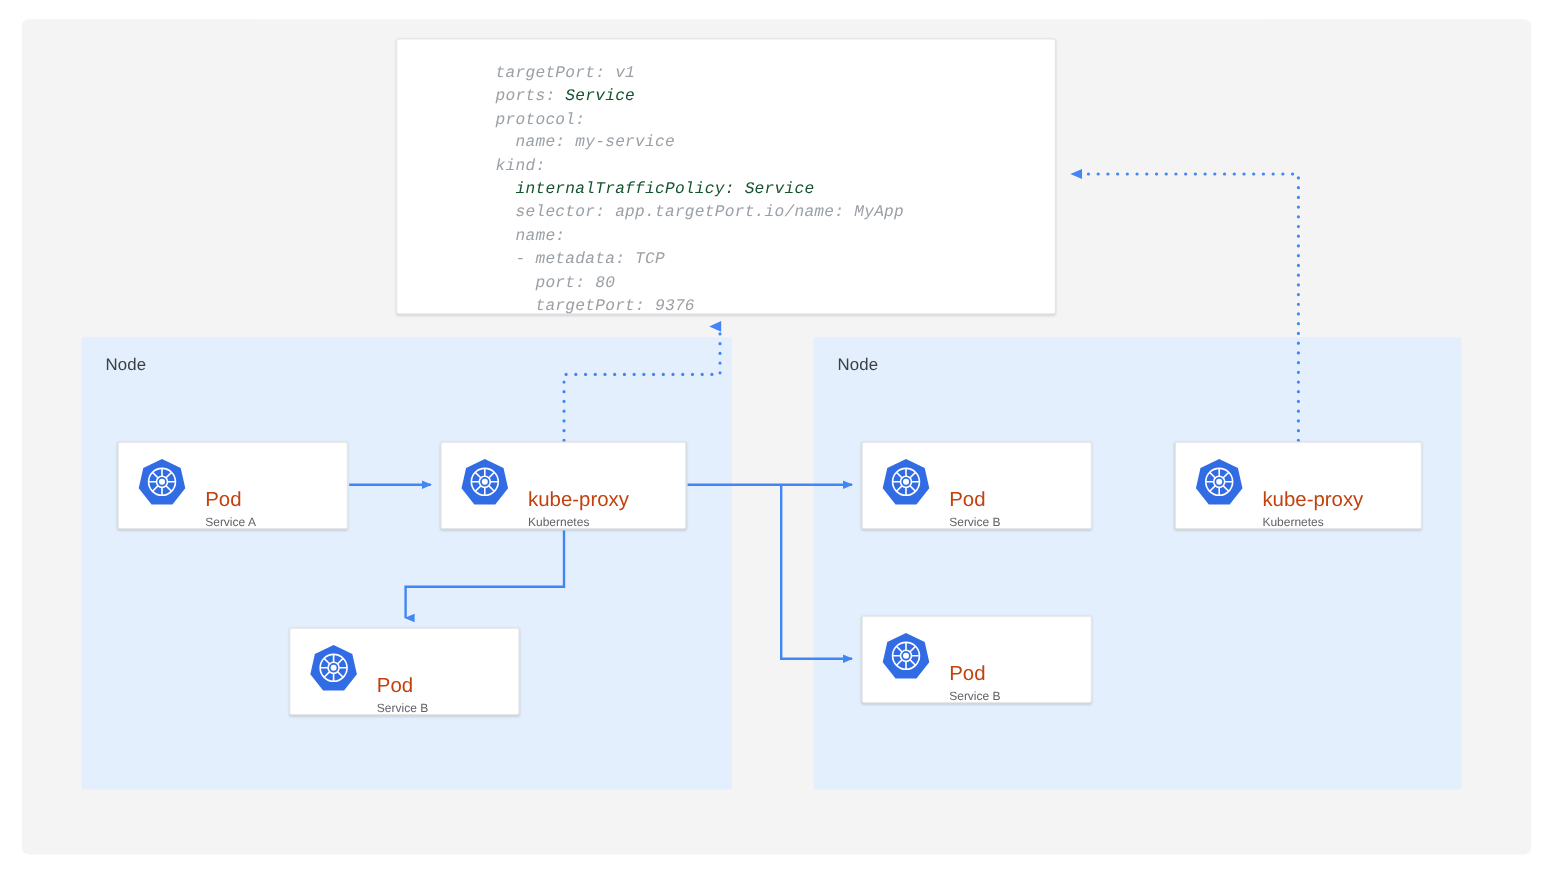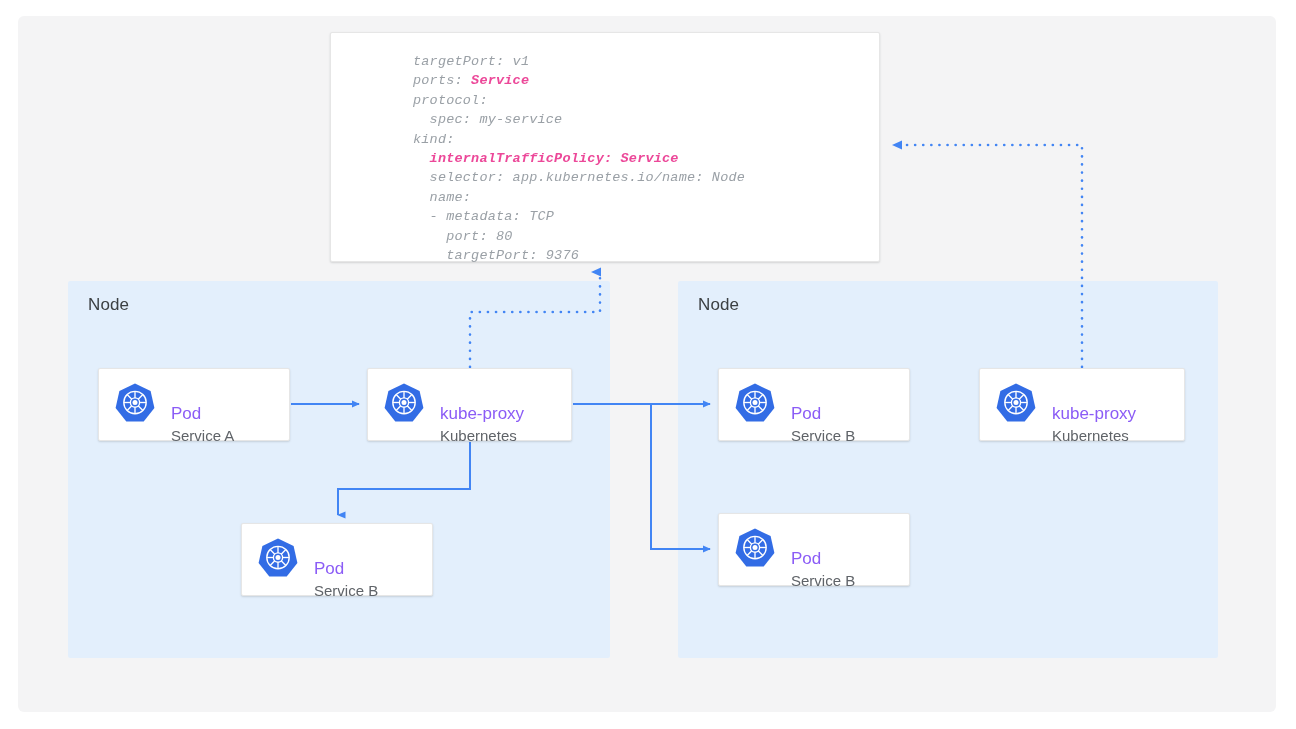--- a/index.html
+++ b/index.html
@@ -37,21 +37,21 @@
     background: #e3effc;
     border-radius: 2px;
   }
   .node-panel.left  { left: 68px;  top: 281px; width: 542px; height: 377px; }
   .node-panel.right { left: 678px; top: 281px; width: 540px; height: 377px; }
 
   .node-label {
     position: absolute;
     left: 20px;
     top: 14px;
-    font-size: 17px;
+    font-size: 14px;
     color: #3c4043;
     letter-spacing: 0.1px;
     white-space: nowrap;
   }
 
   
   .card {
     position: absolute;
     background: #ffffff;
     border: 1px solid #e6e6e6;
@@ -67,26 +67,26 @@
     margin-right: 14px;
   }
   .card .card-text {
     display: flex;
     flex-direction: column;
     justify-content: center;
     line-height: 1.22;
   }
   .card .card-title {
     font-size: 17px;
-    color: #8b5cf6;
+    color: #c2410c;
     white-space: nowrap;
     margin-top: 40px;
   }
   .card .card-sub {
-    font-size: 15px;
+    font-size: 10px;
     color: #5f6368;
     white-space: nowrap;
     margin-top: 2px;
   }
 
   
   #card-pod-a        { left: 98px;  top: 368px; width: 192px; height: 73px; }
   #card-kube-proxy-l { left: 367px; top: 368px; width: 205px; height: 73px; }
   #card-pod-b-left   { left: 241px; top: 523px; width: 192px; height: 73px; }
   #card-pod-b-top    { left: 718px; top: 368px; width: 192px; height: 73px; }
@@ -112,22 +112,22 @@
     top: 19px;
     font-family: "Liberation Mono", "DejaVu Sans Mono", monospace;
     font-style: italic;
     font-size: 13.5px;
     line-height: 19.4px;
     color: #9aa0a6;
     white-space: pre;
     letter-spacing: 0.2px;
   }
   .yaml-code .em {
-    font-weight: bold;
-    color: #ec4899;
+    font-weight: normal;
+    color: #14532d;
     font-style: italic;
   }
 
   
   #connectors {
     position: absolute;
     left: 0;
     top: 0;
     width: 1296px;
     height: 729px;
@@ -146,24 +146,24 @@
   </div>
 
   <div class="node-panel right">
     <div class="node-label">Node</div>
   </div>
 
   <div class="yaml-box">
     <div class="yaml-code"><span>targetPort: v1</span>
 <span>ports: </span><span class="em">Service</span>
 <span>protocol:</span>
-<span>  spec: my-service</span>
+<span>  name: my-service</span>
 <span>kind:</span>
 <span class="em">  internalTrafficPolicy: Service</span>
-<span>  selector: app.kubernetes.io/name: Node</span>
+<span>  selector: app.targetPort.io/name: MyApp</span>
 <span>  name:</span>
 <span>  - metadata: TCP</span>
 <span>    port: 80</span>
 <span>    targetPort: 9376</span></div>
   </div>
 
   <svg id="connectors" viewBox="0 0 1296 729" xmlns="http://www.w3.org/2000/svg">
     <defs>
       <marker id="arrow-r" markerWidth="9" markerHeight="9" refX="7.5" refY="4.2" orient="auto" markerUnits="userSpaceOnUse">
         <path d="M0,0.6 L8.4,4.2 L0,7.8 z" fill="#4285f4"></path>

